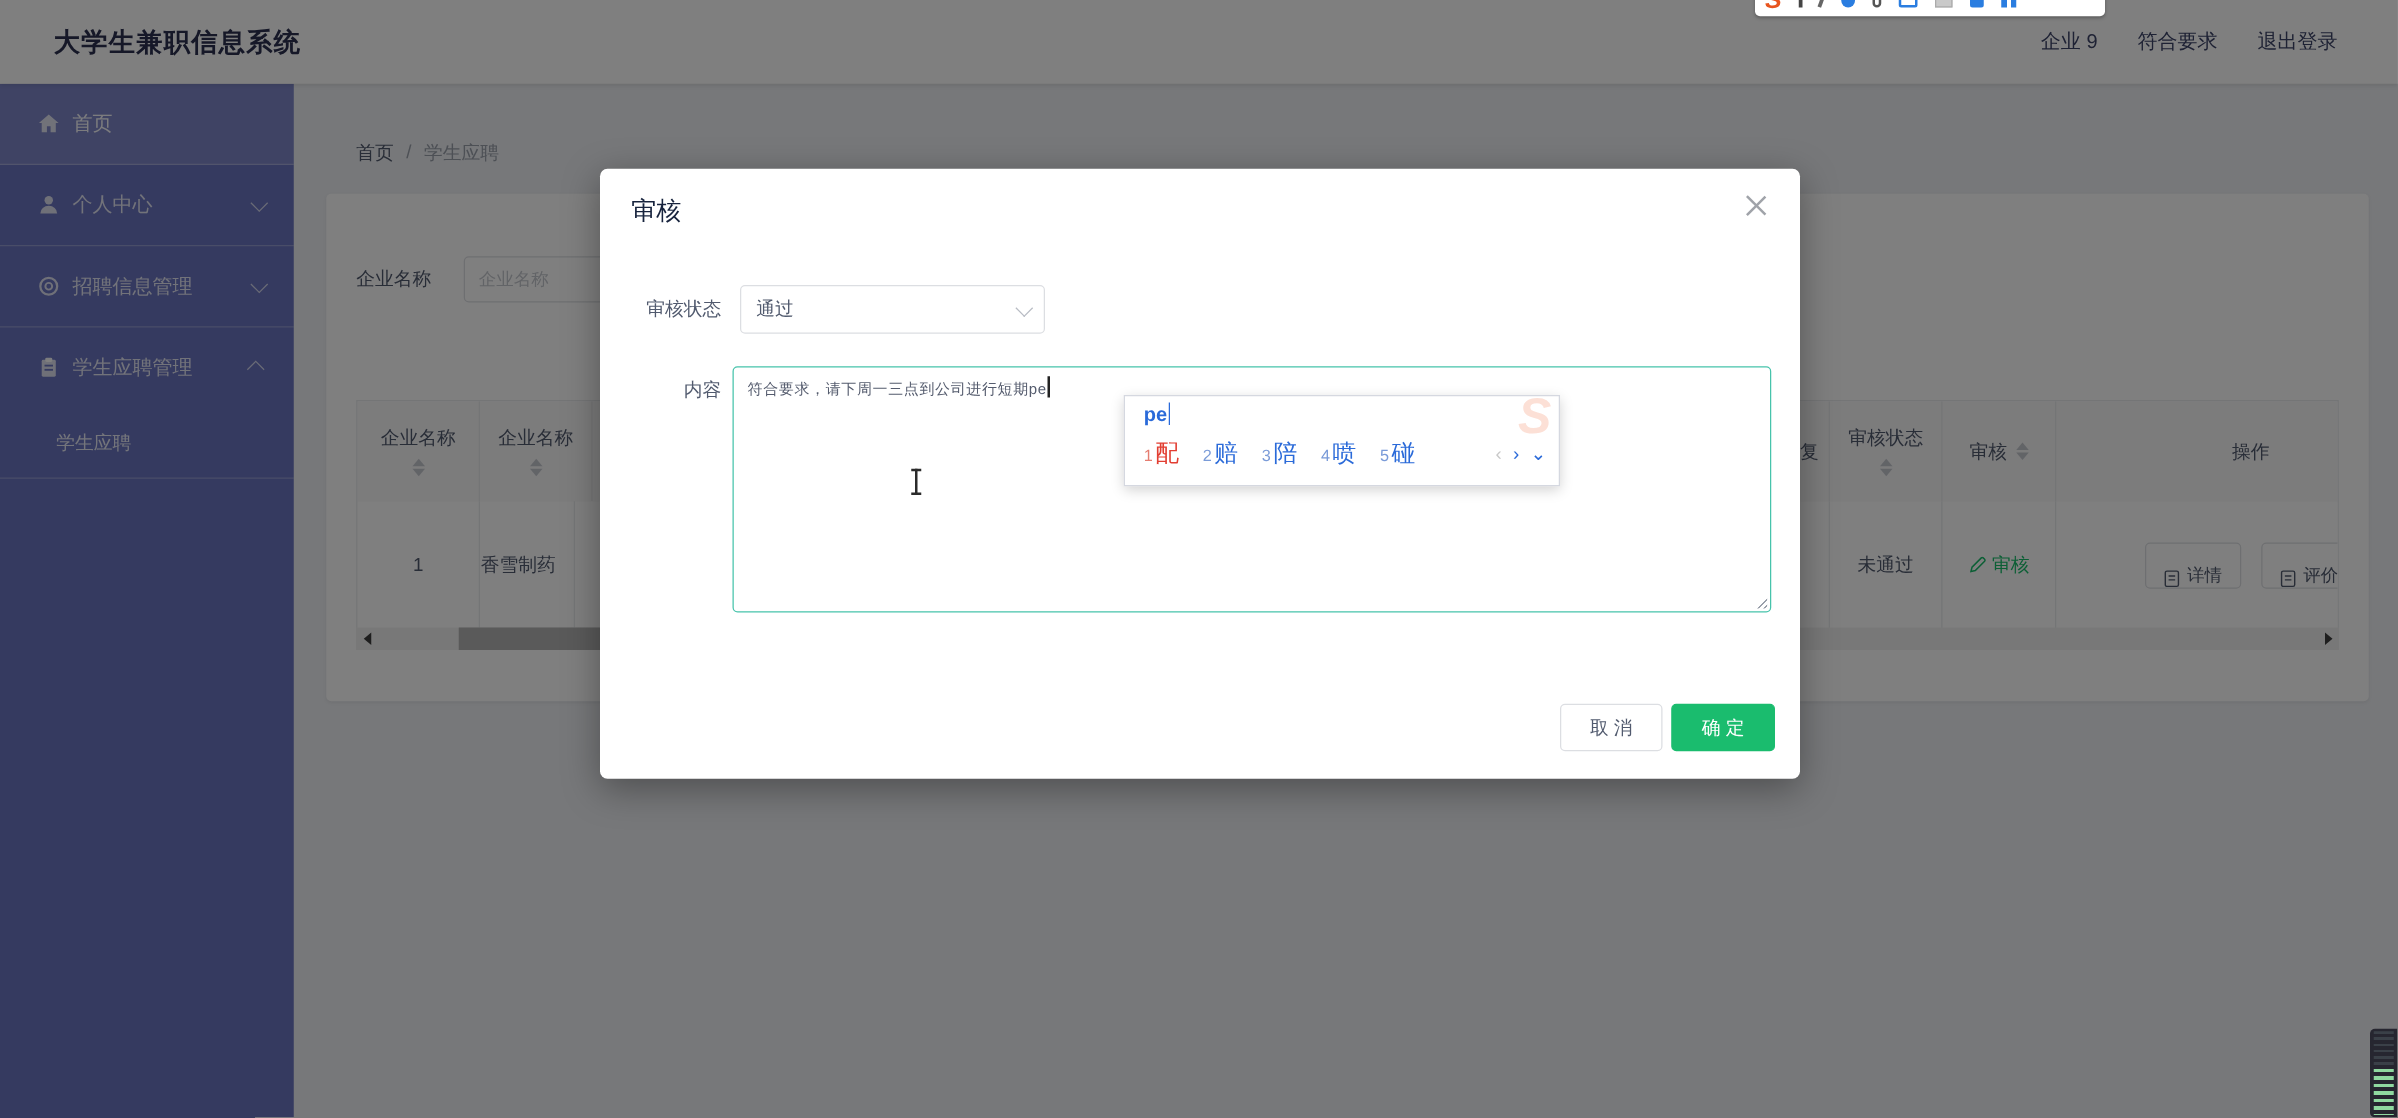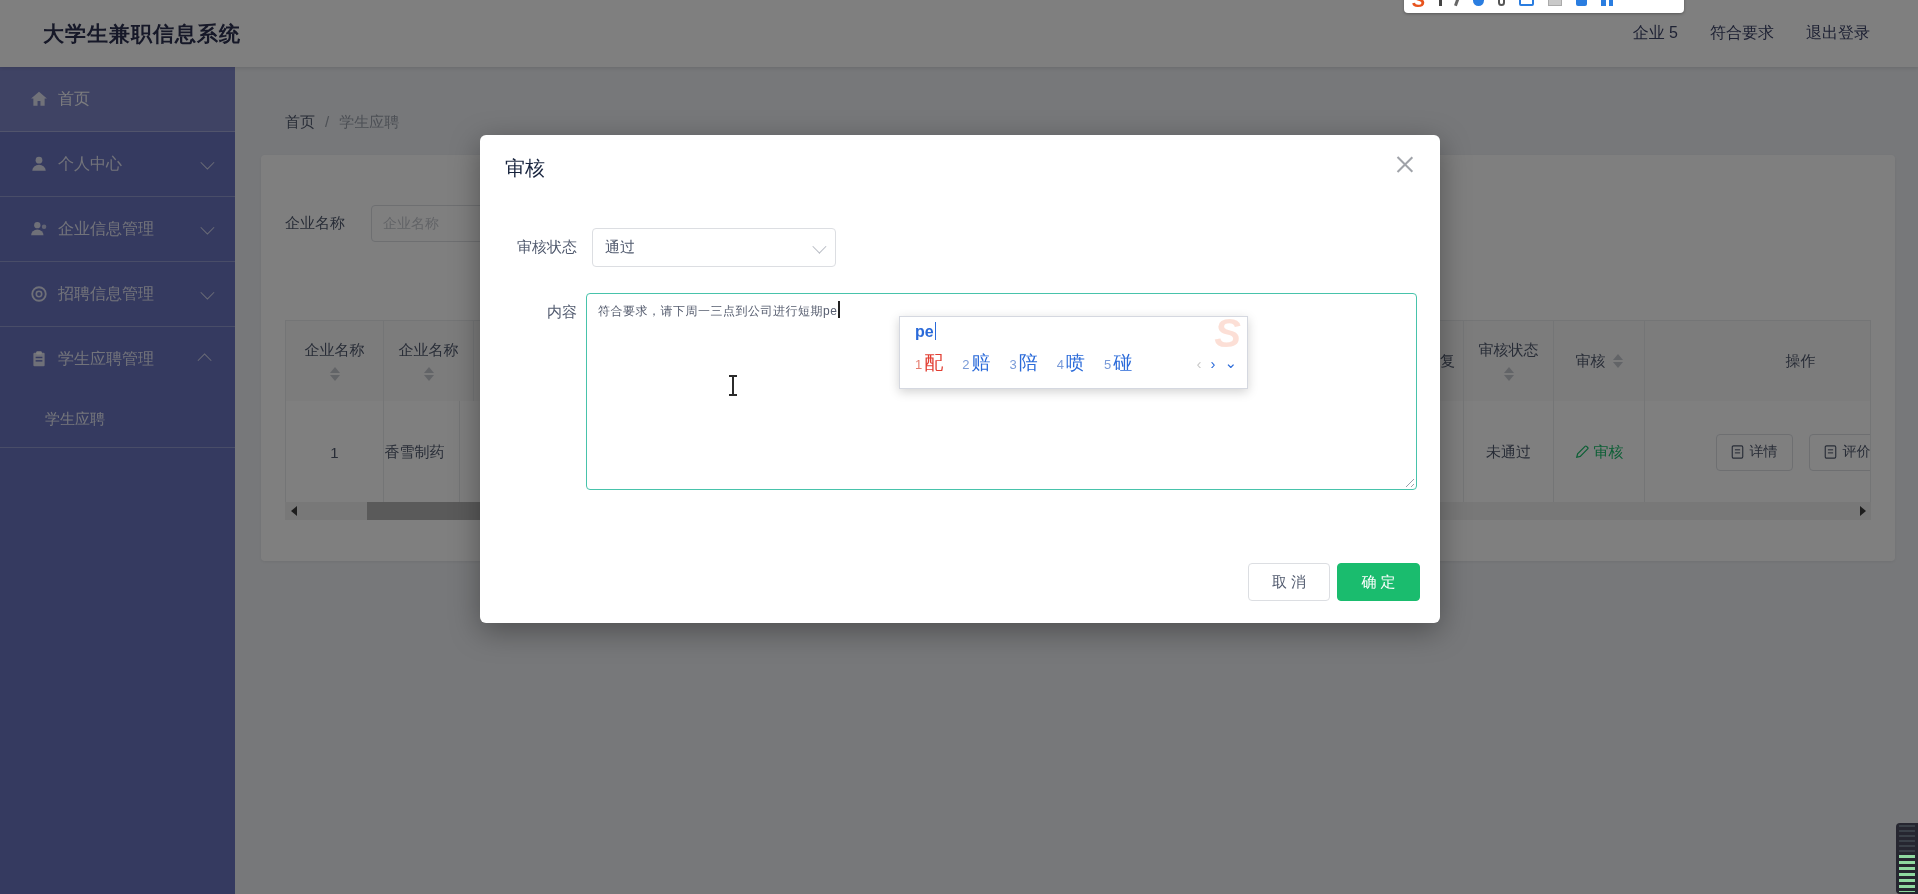--- a/index.html
+++ b/index.html
@@ -43,21 +43,21 @@
   .trow{position:absolute;left:0;top:80px;width:1930px;height:102px;background:#fff;border-bottom:1px solid #e8eaec;}
   .cell{position:absolute;top:0;height:100%;display:flex;flex-direction:column;align-items:center;
         justify-content:center;box-sizing:border-box;border-right:1px solid #e8eaec;}
   .caret2{margin-top:7px;display:flex;flex-direction:column;gap:2px;}
   .caret2 i,.caret-in i{display:block;width:0;height:0;border-left:5px solid transparent;border-right:5px solid transparent;}
   .caret2 .u,.caret-in .u{border-bottom:6px solid #c5c8ce;}
   .caret2 .d,.caret-in .d{border-top:6px solid #c5c8ce;}
   .caret-in{display:inline-flex;flex-direction:column;gap:2px;margin-left:7px;}
   .hrow-inline{flex-direction:row;display:flex;align-items:center;}
   .link-audit{display:flex;align-items:center;gap:5px;color:#19be6b;cursor:pointer;font-size:15px;}
-  .btn-mini{display:flex;align-items:center;gap:6px;background:#fff;border:1px solid #dcdee2;border-radius:4px;
+  .btn-mini{display:flex;align-items:flex-end;gap:6px;background:#fff;border:1px solid #dcdee2;border-radius:4px;
         height:37px;padding:0 14px;font-size:14px;color:#515a6e;cursor:pointer;white-space:nowrap;}
   .ops{display:flex;flex-direction:row;gap:16px;align-items:center;}
   
   .hscroll{position:absolute;left:24px;top:347px;width:1586px;height:18px;background:#f1f1f1;}
   .hs-btn{position:absolute;top:0;width:17px;height:18px;display:flex;align-items:center;justify-content:center;cursor:pointer;}
   .hs-left{left:0;}.hs-right{right:0;}
   .tri-l{width:0;height:0;border-top:5px solid transparent;border-bottom:5px solid transparent;border-right:6px solid #3c3c3c;}
   .tri-r{width:0;height:0;border-top:5px solid transparent;border-bottom:5px solid transparent;border-left:6px solid #3c3c3c;}
   .hs-thumb{position:absolute;left:82px;top:0;width:862px;height:18px;background:#b5b5b5;cursor:pointer;}
   
@@ -129,21 +129,21 @@
       background:repeating-linear-gradient(#8fd9a0 0 3px,#262630 3px 6px);}
 </style>
 </head>
 <body>
 
 <div id="page">
 
   <div class="header">
     <div class="header-title">大学生兼职信息系统</div>
     <div class="header-nav">
-      <a>企业 5</a>
+      <a>企业 9</a>
       <a>符合要求</a>
       <a>退出登录</a>
     </div>
   </div>
 
   <div class="sidebar">
     <div class="s-item active sep">
       <span class="s-icon">
         <svg viewBox="0 0 16 16">
             <path d="M8 1.5 15 7.5 13 7.5 13 14 9.3 14 9.3 9.8 6.7 9.8 6.7 14 3 14 3 7.5 1 7.5 Z" fill="rgba(255,255,255,.78)"></path>
@@ -152,31 +152,20 @@
       <span class="s-label">首页</span>
     </div>
     <div class="s-item sep">
       <span class="s-icon">
         <svg viewBox="0 0 16 16">
             <circle cx="8" cy="4.6" r="3" fill="rgba(255,255,255,.78)"></circle>
             <path d="M2 14 a6 5.4 0 0 1 12 0 Z" fill="rgba(255,255,255,.78)"></path>
           </svg>
       </span>
       <span class="s-label">个人中心</span>
-      <span class="chev down"></span>
-    </div>
-    <div class="s-item sep">
-      <span class="s-icon">
-        <svg viewBox="0 0 16 16">
-            <circle cx="6.5" cy="4.6" r="2.8" fill="rgba(255,255,255,.78)"></circle>
-            <path d="M1 13.5 a5.5 5 0 0 1 11 0 Z" fill="rgba(255,255,255,.78)"></path>
-            <circle cx="12.5" cy="6" r="2" fill="rgba(255,255,255,.6)"></circle>
-          </svg>
-      </span>
-      <span class="s-label">企业信息管理</span>
       <span class="chev down"></span>
     </div>
     <div class="s-item sep">
       <span class="s-icon">
         <svg viewBox="0 0 16 16">
             <circle cx="8" cy="8" r="6" fill="none" stroke="rgba(255,255,255,.78)" stroke-width="1.6"></circle>
             <circle cx="8" cy="8" r="2.4" fill="none" stroke="rgba(255,255,255,.78)" stroke-width="1.4"></circle>
           </svg>
       </span>
       <span class="s-label">招聘信息管理</span>

